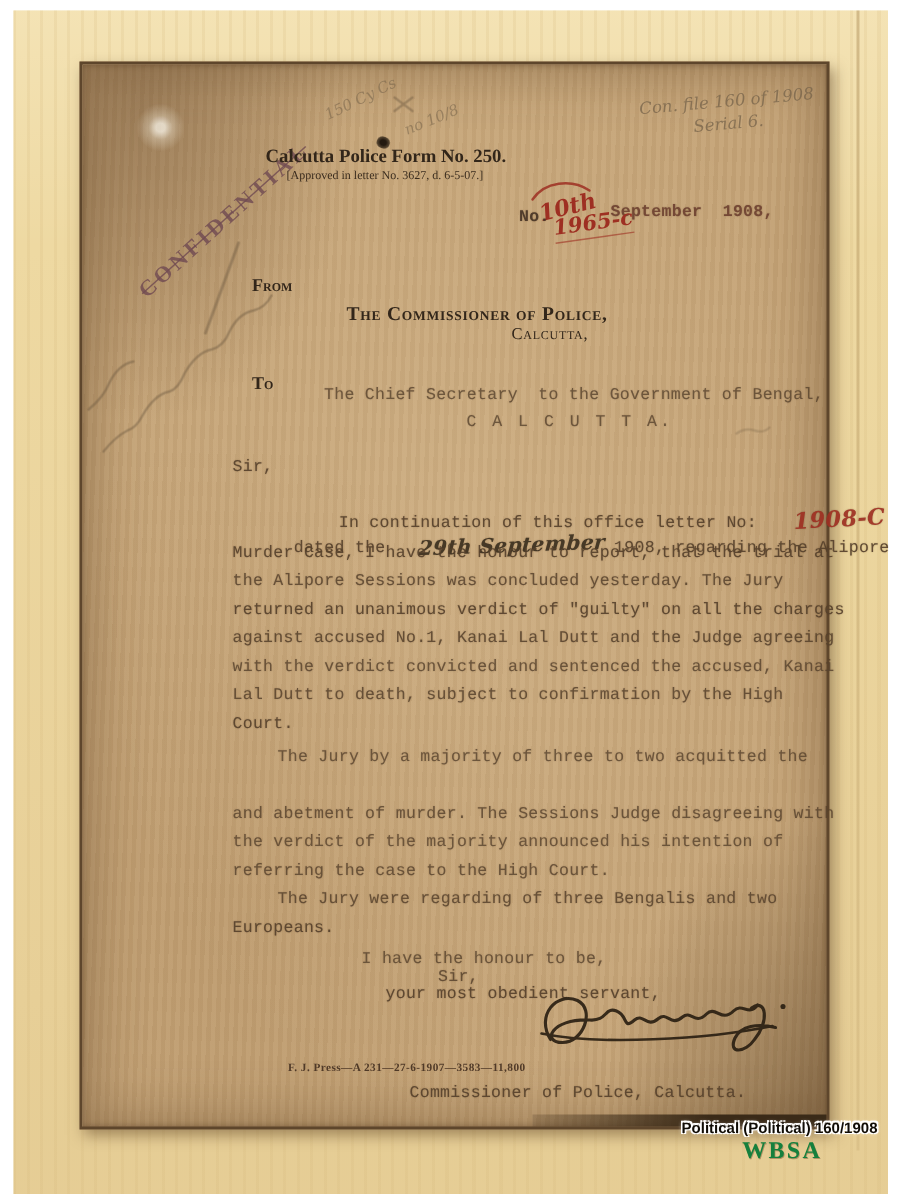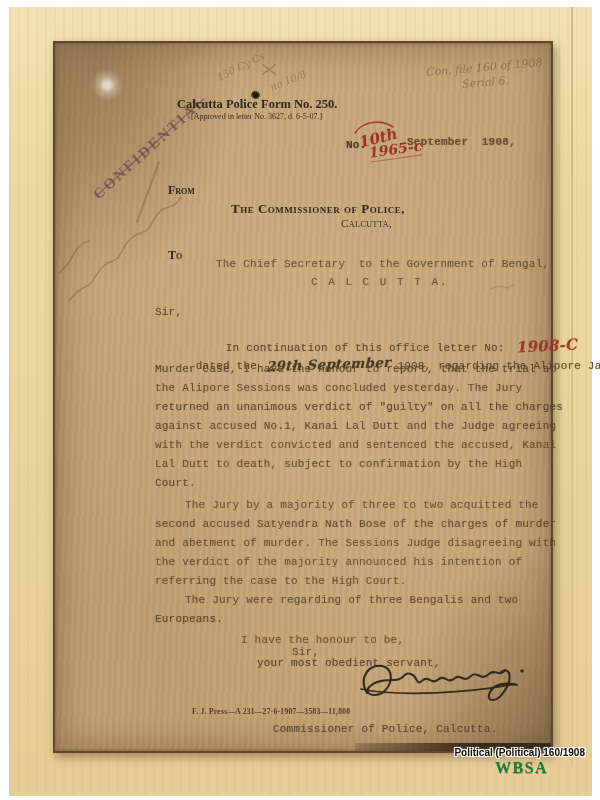--- a/index.html
+++ b/index.html
@@ -49,21 +49,21 @@
   .stamp { position:absolute; left:-10px; top:96px; width:210px; text-align:center;
     font-family:"Liberation Serif", serif; font-weight:bold; font-size:15px;
     letter-spacing:2.5px; color:rgba(112,74,82,0.82);
     text-decoration:line-through; transform:rotate(-42deg); }
 
   .ink-blot { position:absolute; left:196px; top:48px; width:9px; height:8px;
     background:radial-gradient(ellipse at 50% 50%, #241a10 0 2px, rgba(36,26,16,0.7) 4px, rgba(0,0,0,0) 5px);
     transform:rotate(20deg); }
 
   .line { position:absolute; }
-  .line .gap { margin-right:4px; }
+  .line .gap { margin-right:16px; }
 
   .day-flourish { position:absolute; }
 
   .archive-label { position:absolute; top:747px; right:15px;
     font-family:"Liberation Sans", sans-serif; font-weight:bold; font-size:10px;
     color:#100c06;
     text-shadow:1px 1px 0 #fff, -1px -1px 0 #fff, 1px -1px 0 #fff, -1px 1px 0 #fff, 0 0 3px #fff; }
   .archive-org { position:absolute; top:759px; right:52px;
     font-family:"Liberation Serif", serif; font-weight:bold; font-size:16px;
     letter-spacing:1.5px; color:#15803d; text-shadow:0.5px 0.5px 0 rgba(120,90,50,0.5); }
@@ -129,21 +129,20 @@
     </div>
     <div class="typed" style="left:100px; top:320px;">Murder Case, I have the honour to report, that the trial at</div>
     <div class="typed" style="left:100px; top:358px;">returned an unanimous verdict of "guilty" on all the charges</div>
     <div class="typed" style="left:100px; top:339px; opacity:0.85;">the Alipore Sessions was concluded yesterday. The Jury</div>
     <div class="typed" style="left:100px; top:377px; opacity:0.88;">against accused No.1, Kanai Lal Dutt and the Judge agreeing</div>
     <div class="typed" style="left:100px; top:396px; opacity:0.82;">with the verdict convicted and sentenced the accused, Kanai</div>
     <div class="typed" style="left:100px; top:415px; opacity:0.85;">Lal Dutt to death, subject to confirmation by the High</div>
     <div class="typed" style="left:100px; top:434px;">Court.</div>
 
     <div class="typed" style="left:130px; top:456px; opacity:0.8;">The Jury by a majority of three to two acquitted the</div>
-    <div class="typed" style="left:100px; top:475px; opacity:0.85;">second accused Satyendra Nath Bose of the charges of murder</div>
     <div class="typed" style="left:100px; top:494px; opacity:0.82;">and abetment of murder. The Sessions Judge disagreeing with</div>
     <div class="typed" style="left:100px; top:513px; opacity:0.8;">the verdict of the majority announced his intention of</div>
     <div class="typed" style="left:100px; top:532px; opacity:0.82;">referring the case to the High Court.</div>
 
     <div class="typed" style="left:130px; top:551px; opacity:0.85;">The Jury were regarding of three Bengalis and two</div>
     <div class="typed" style="left:100px; top:570px;">Europeans.</div>
 
     <div class="typed" style="left:186px; top:591px; opacity:0.8;">I have the honour to be,</div>
     <div class="typed" style="left:237px; top:603px; opacity:0.85;">Sir,</div>
     <div class="typed" style="left:202px; top:614px;">your most obedient servant,</div>

